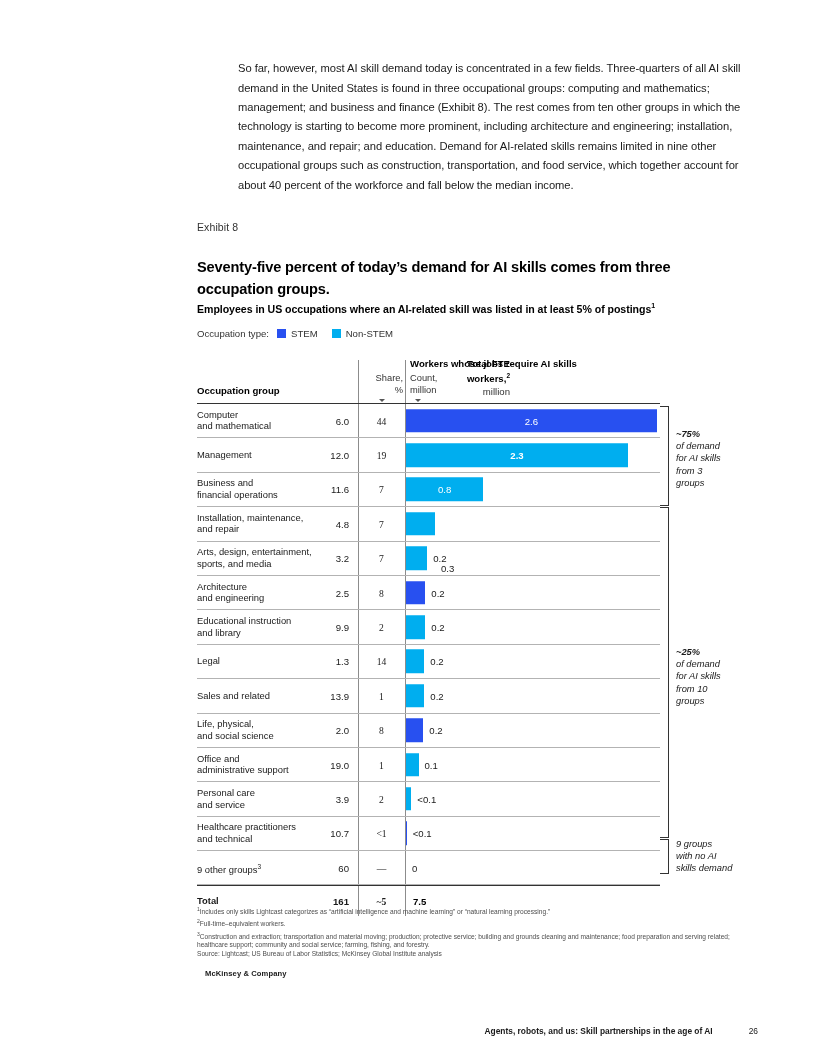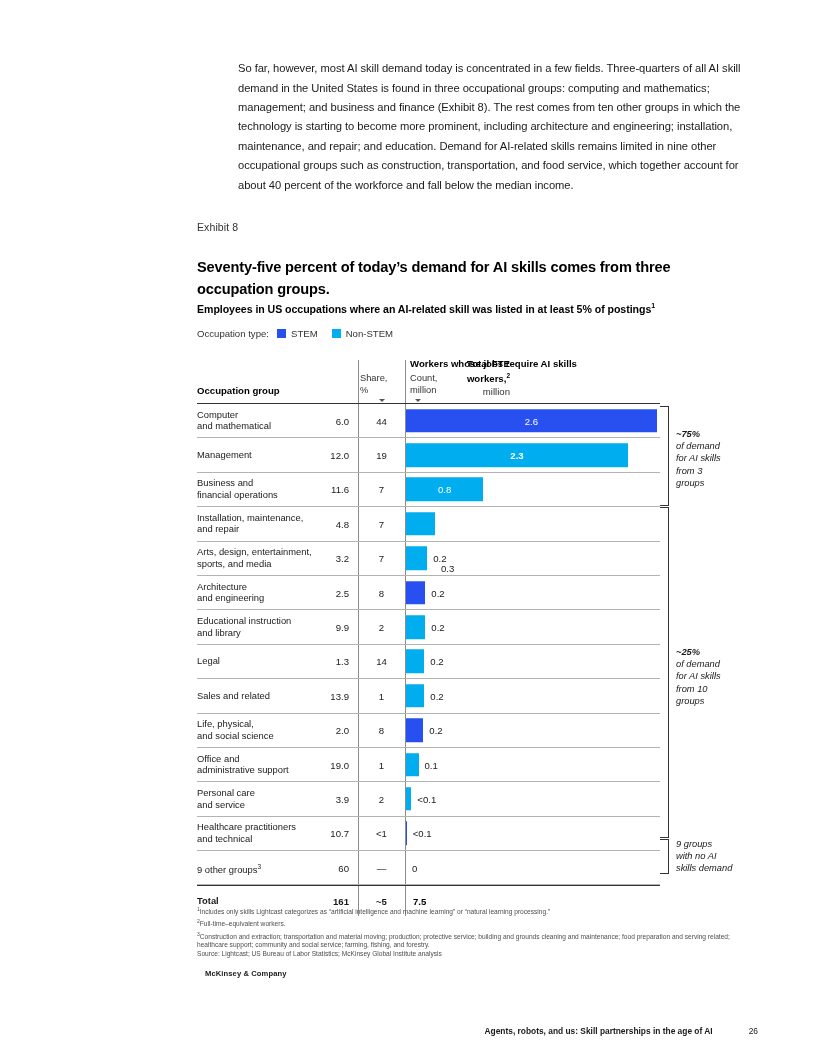--- a/index.html
+++ b/index.html
@@ -123,21 +123,21 @@
     top: 0px;
     font-size: 9.6px;
     font-weight: bold;
     white-space: nowrap;
   }
   .th-share {
     position: absolute;
     left: 163px;
     top: 15px;
     width: 43px;
-    text-align: left;
+    text-align: right;
     font-size: 9.3px;
     color: #333333;
     line-height: 11.8px;
   }
   .th-count {
     position: absolute;
     left: 213px;
     top: 15px;
     font-size: 9.3px;
     color: #333333;
@@ -208,20 +208,21 @@
   }
   .t-share {
     position: absolute;
     left: 163px;
     top: 50%;
     transform: translateY(-50%);
     width: 43px;
     text-align: center;
     font-size: 9.6px;
     color: #1a1a1a;
+    font-family: Liberation Serif, serif;
   }
   .t-vline-a {
     position: absolute;
     left: 161px;
     top: 0;
     width: 1px;
     height: 100%;
     background: #8c8c8c;
   }
   .t-vline-b {

